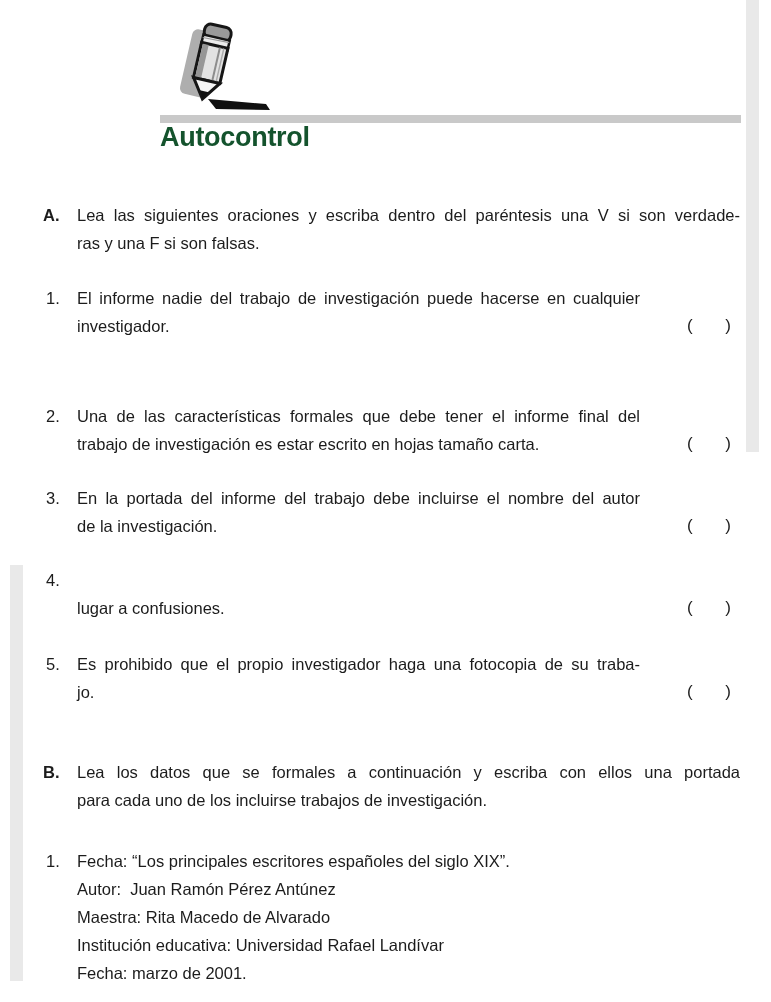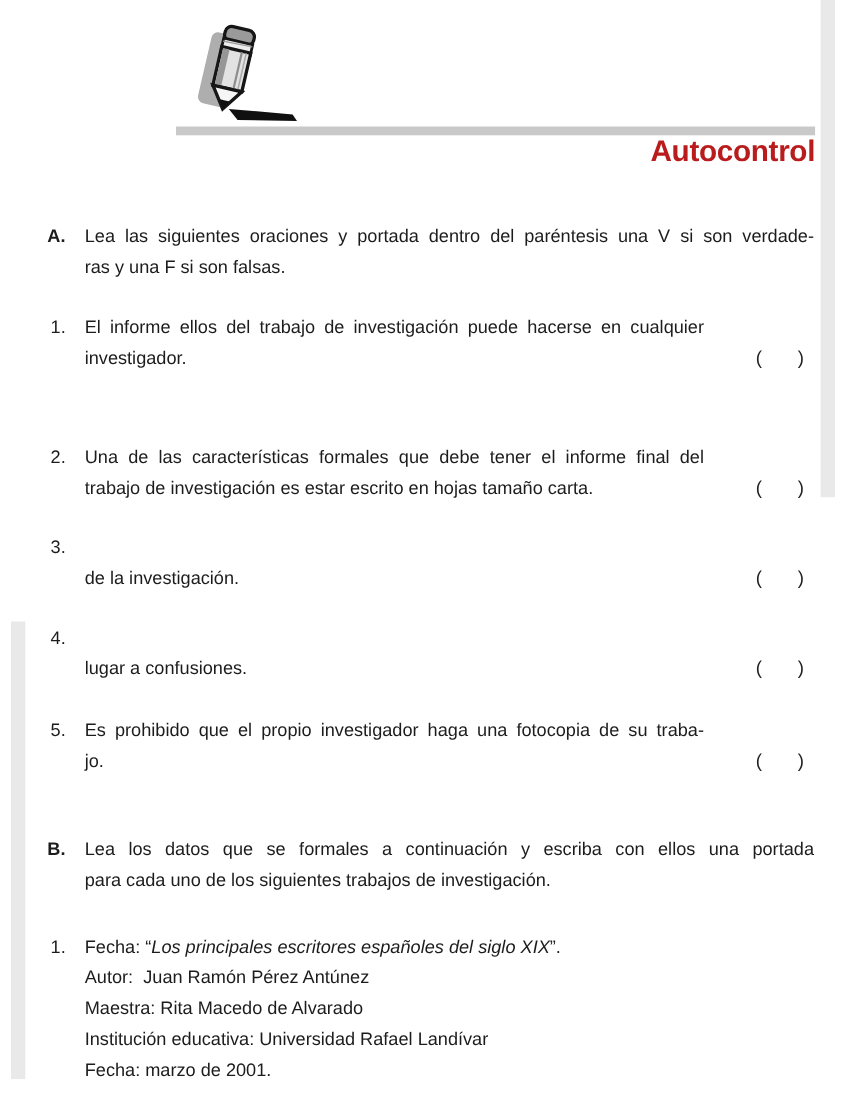--- a/index.html
+++ b/index.html
@@ -6,38 +6,38 @@
   body{
     width:771px;height:1002px;position:relative;background:#ffffff;
     font-family:"Liberation Sans", sans-serif;color:#1c1c1c;overflow:hidden;
     -webkit-font-smoothing:antialiased;
   }
   .strip{position:absolute;background:#e9e9e9;}
   #right-strip{left:746px;top:0;width:13px;height:452px;}
   #left-strip{left:10px;top:565px;width:13px;height:416px;}
   #head-rule{position:absolute;left:160px;top:115px;width:581px;height:8px;background:#c9c9c9;}
   #page-title{
-    position:absolute;left:160px;top:122px;width:581px;text-align:right;
-    font-size:27px;font-weight:bold;color:#b91c1c;letter-spacing:-0.3px;
+    position:absolute;left:160px;top:122px;width:581px;text-align:left;
+    font-size:27px;font-weight:bold;color:#14532d;letter-spacing:-0.3px;
   }
   #pencil{position:absolute;left:150px;top:18px;}
   .para{position:absolute;font-size:16.5px;}
   .para .wline{height:28px;line-height:28px;}
   .j{text-align:justify;text-align-last:justify;}
   .seclabel{position:absolute;left:-34px;width:30px;font-weight:bold;}
   .numlabel{position:absolute;left:-31px;width:28px;}
   .wide{left:77px;width:663px;}
   .narrow{left:77px;width:563px;}
   .lastline{position:relative;}
   .parens{
     position:absolute;left:610px;top:0;width:44px;height:28px;line-height:28px;
     display:flex;justify-content:space-between;font-size:17px;color:#222;
   }
   .pre{white-space:pre-wrap;}
-  .it{font-style:italic;}
+  .it{}
 </style>
 </head>
 <body>
 
 <div id="right-strip" class="strip"></div>
 <div id="left-strip" class="strip"></div>
 
 <svg id="pencil" width="122" height="100" viewBox="0 0 122 100">
 
   <polygon points="58,81 116,86 120,92 66,91" fill="#101010"></polygon>
@@ -58,28 +58,28 @@
     <polygon points="47,63 74,63 60.5,82" fill="#f5f5f5" stroke="#161616" stroke-width="3"></polygon>
     <polygon points="56,74 65,74 60.5,82" fill="#111111"></polygon>
   </g>
 </svg>
 
 <div id="head-rule"></div>
 <div id="page-title">Autocontrol</div>
 
 <div class="para wide" style="top:201px">
   <div class="wline j">
-    <span class="seclabel">A.</span><span>Lea las siguientes oraciones y portada dentro del paréntesis una V si son verdade-</span>
+    <span class="seclabel">A.</span><span>Lea las siguientes oraciones y escriba dentro del paréntesis una V si son verdade-</span>
   </div>
   <div class="wline">ras y una F si son falsas.</div>
 </div>
 
 <div class="para narrow" style="top:284px">
   <div class="wline j">
-    <span class="numlabel">1.</span><span>El informe ellos del trabajo de investigación puede hacerse en cualquier</span>
+    <span class="numlabel">1.</span><span>El informe nadie del trabajo de investigación puede hacerse en cualquier</span>
   </div>
   <div class="wline lastline">
     <span>investigador.</span>
     <span class="parens">
       <span>(</span>
       <span>)</span>
     </span>
   </div>
 </div>
 
@@ -91,21 +91,21 @@
     <span>trabajo de investigación es estar escrito en hojas tamaño carta.</span>
     <span class="parens">
       <span>(</span>
       <span>)</span>
     </span>
   </div>
 </div>
 
 <div class="para narrow" style="top:484px">
   <div class="wline j">
-    <span class="numlabel">3.</span>
+    <span class="numlabel">3.</span><span>En la portada del informe del trabajo debe incluirse el nombre del autor</span>
   </div>
   <div class="wline lastline">
     <span>de la investigación.</span>
     <span class="parens">
       <span>(</span>
       <span>)</span>
     </span>
   </div>
 </div>
 
@@ -132,21 +132,21 @@
       <span>(</span>
       <span>)</span>
     </span>
   </div>
 </div>
 
 <div class="para wide" style="top:758px">
   <div class="wline j">
     <span class="seclabel">B.</span><span>Lea los datos que se formales a continuación y escriba con ellos una portada</span>
   </div>
-  <div class="wline">para cada uno de los siguientes trabajos de investigación.</div>
+  <div class="wline">para cada uno de los incluirse trabajos de investigación.</div>
 </div>
 
 <div class="para narrow" style="top:847px">
   <div class="wline">
     <span class="numlabel">1.</span><span>Fecha: “</span><span class="it">Los principales escritores españoles del siglo XIX</span><span>”.</span>
   </div>
   <div class="wline pre">Autor:  Juan Ramón Pérez Antúnez</div>
   <div class="wline pre">Maestra: Rita Macedo de Alvarado</div>
   <div class="wline pre">Institución educativa: Universidad Rafael Landívar</div>
   <div class="wline pre">Fecha: marzo de 2001.</div>

